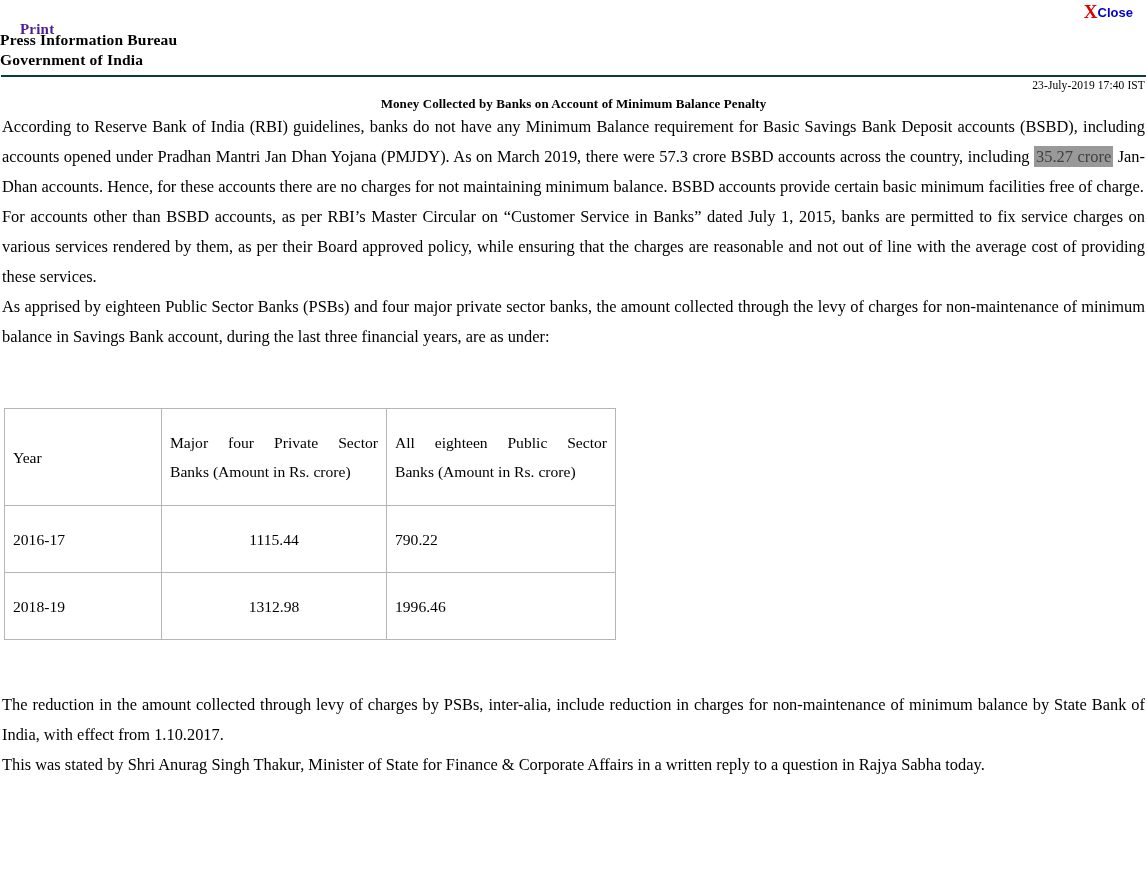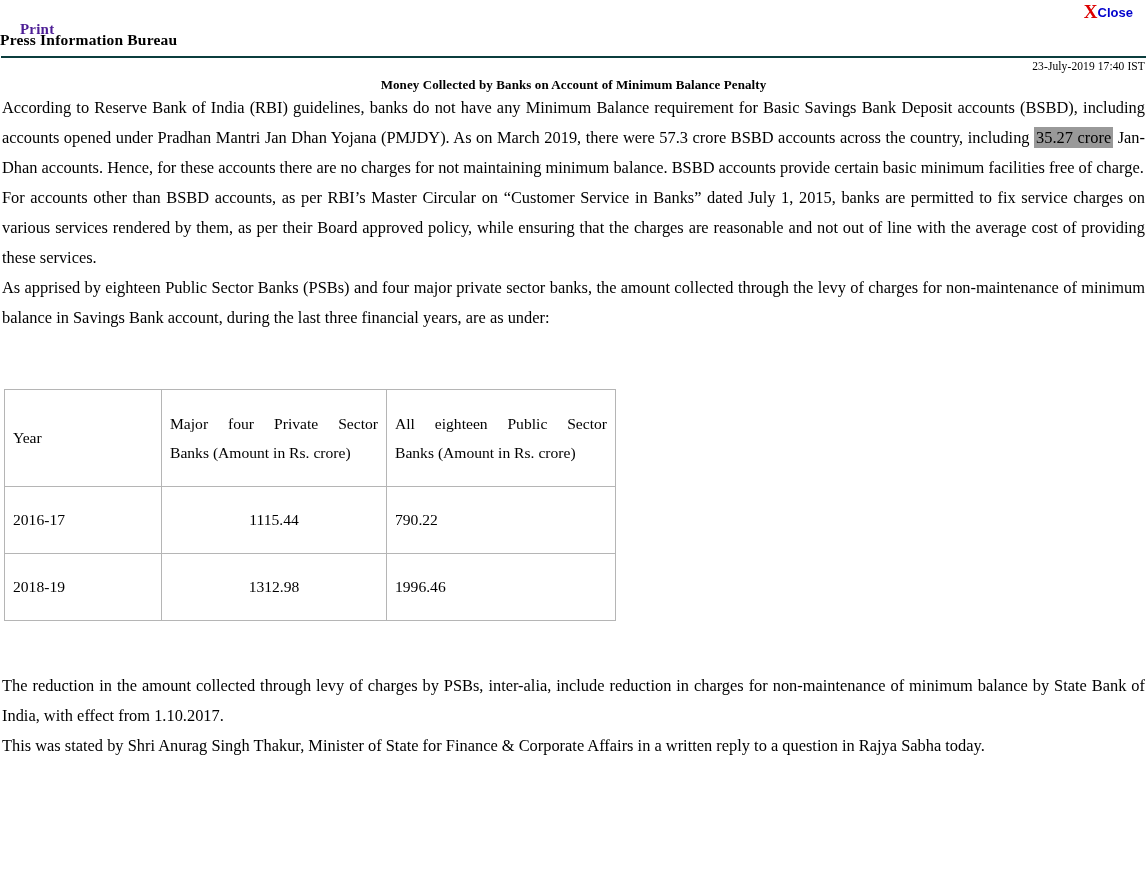--- a/index.html
+++ b/index.html
@@ -106,21 +106,21 @@
     font-family: "Liberation Serif", "DejaVu Serif", serif;
   }
   .p1 { margin-top: 30px; }
   .p2 { margin-top: 22px; }
   .p3 { margin-top: 22px; }
   .p4 { margin-top: 0; }
   .p5 { margin-top: 22px; }
 
   .selected {
     background: #999999;
-    color: #000000;
+    color: #404040;
     padding: 1px 2px;
   }
 
   
   .data-table {
     border-collapse: collapse;
     margin-top: 56px;
     margin-left: 2px;
     width: 560px;
     table-layout: fixed;
@@ -163,20 +163,21 @@
 </head>
 <body>
 
 <div class="topbar">
   <a class="print-link" href="#">Print</a>
   <a class="close-link" href="#"><span class="x-mark">X</span><span>Close</span></a>
 </div>
 
 <div class="masthead">
   <div>Press Information Bureau</div>
+  <div>Government of India</div>
 </div>
 
 <hr class="rule">
 
 <div class="datestamp">23-July-2019 17:40 IST</div>
 
 <div class="doc-title">Money Collected by Banks on Account of  Minimum Balance Penalty</div>
 
 <div class="content">
 

